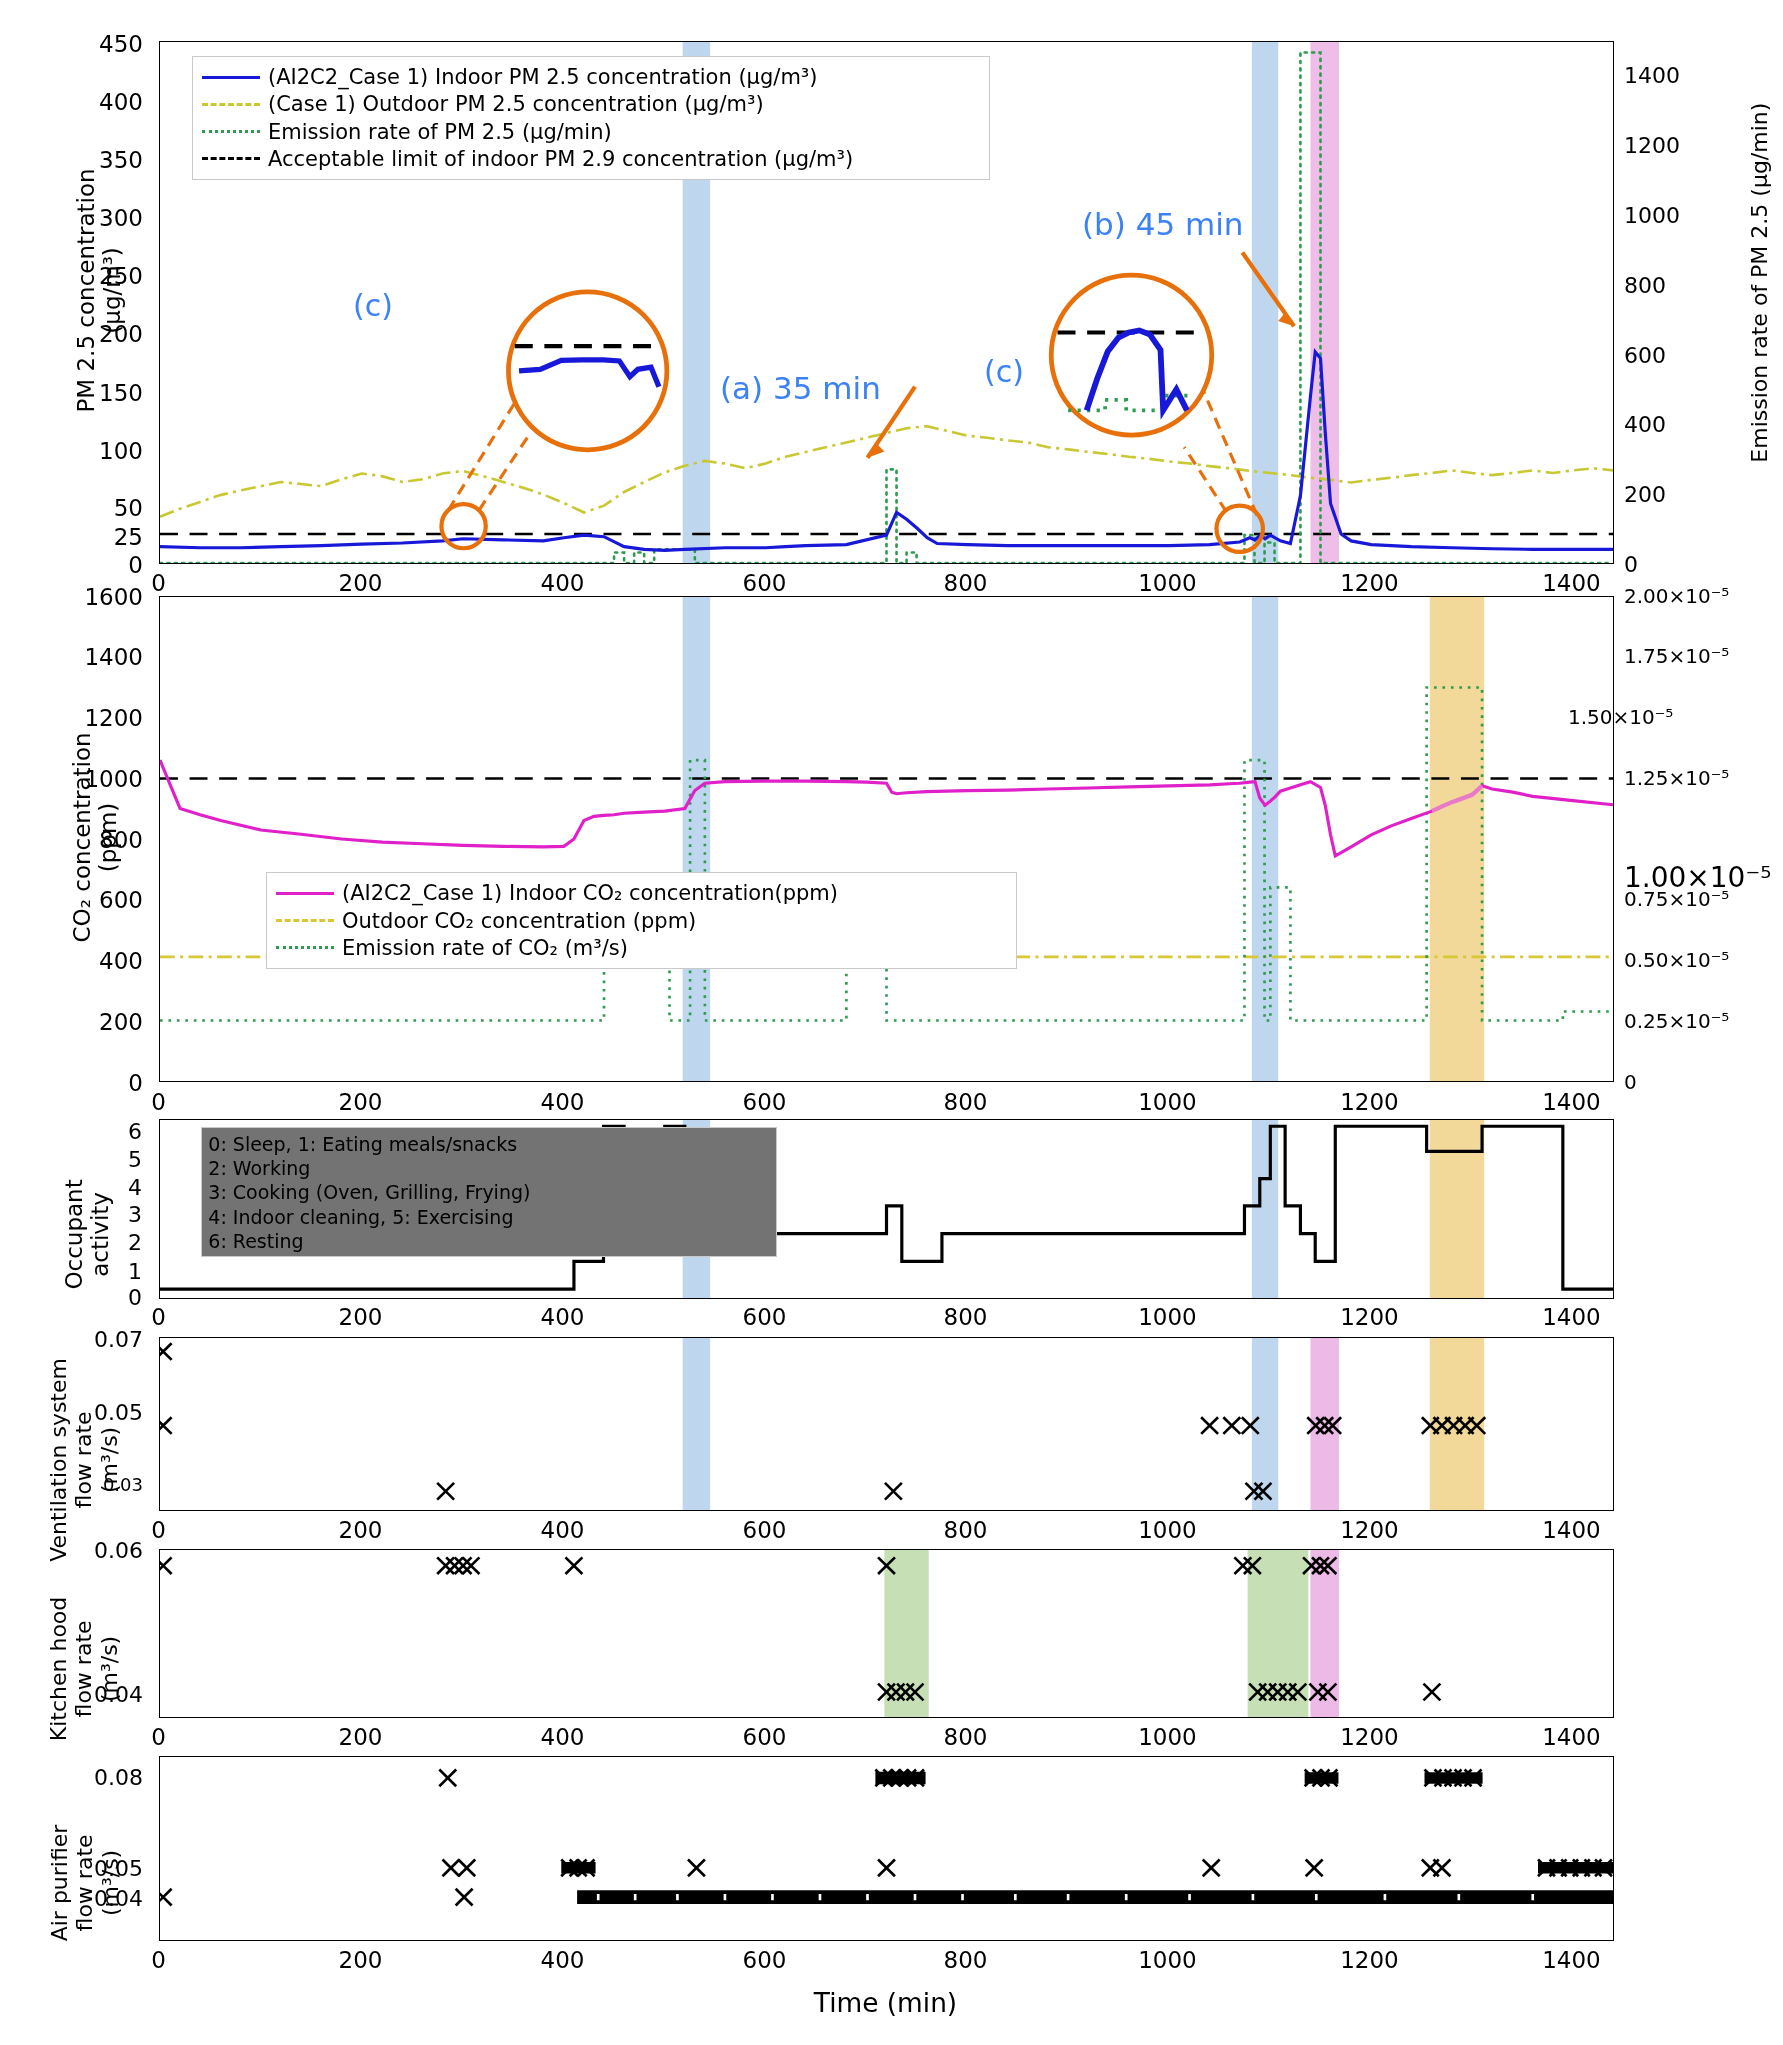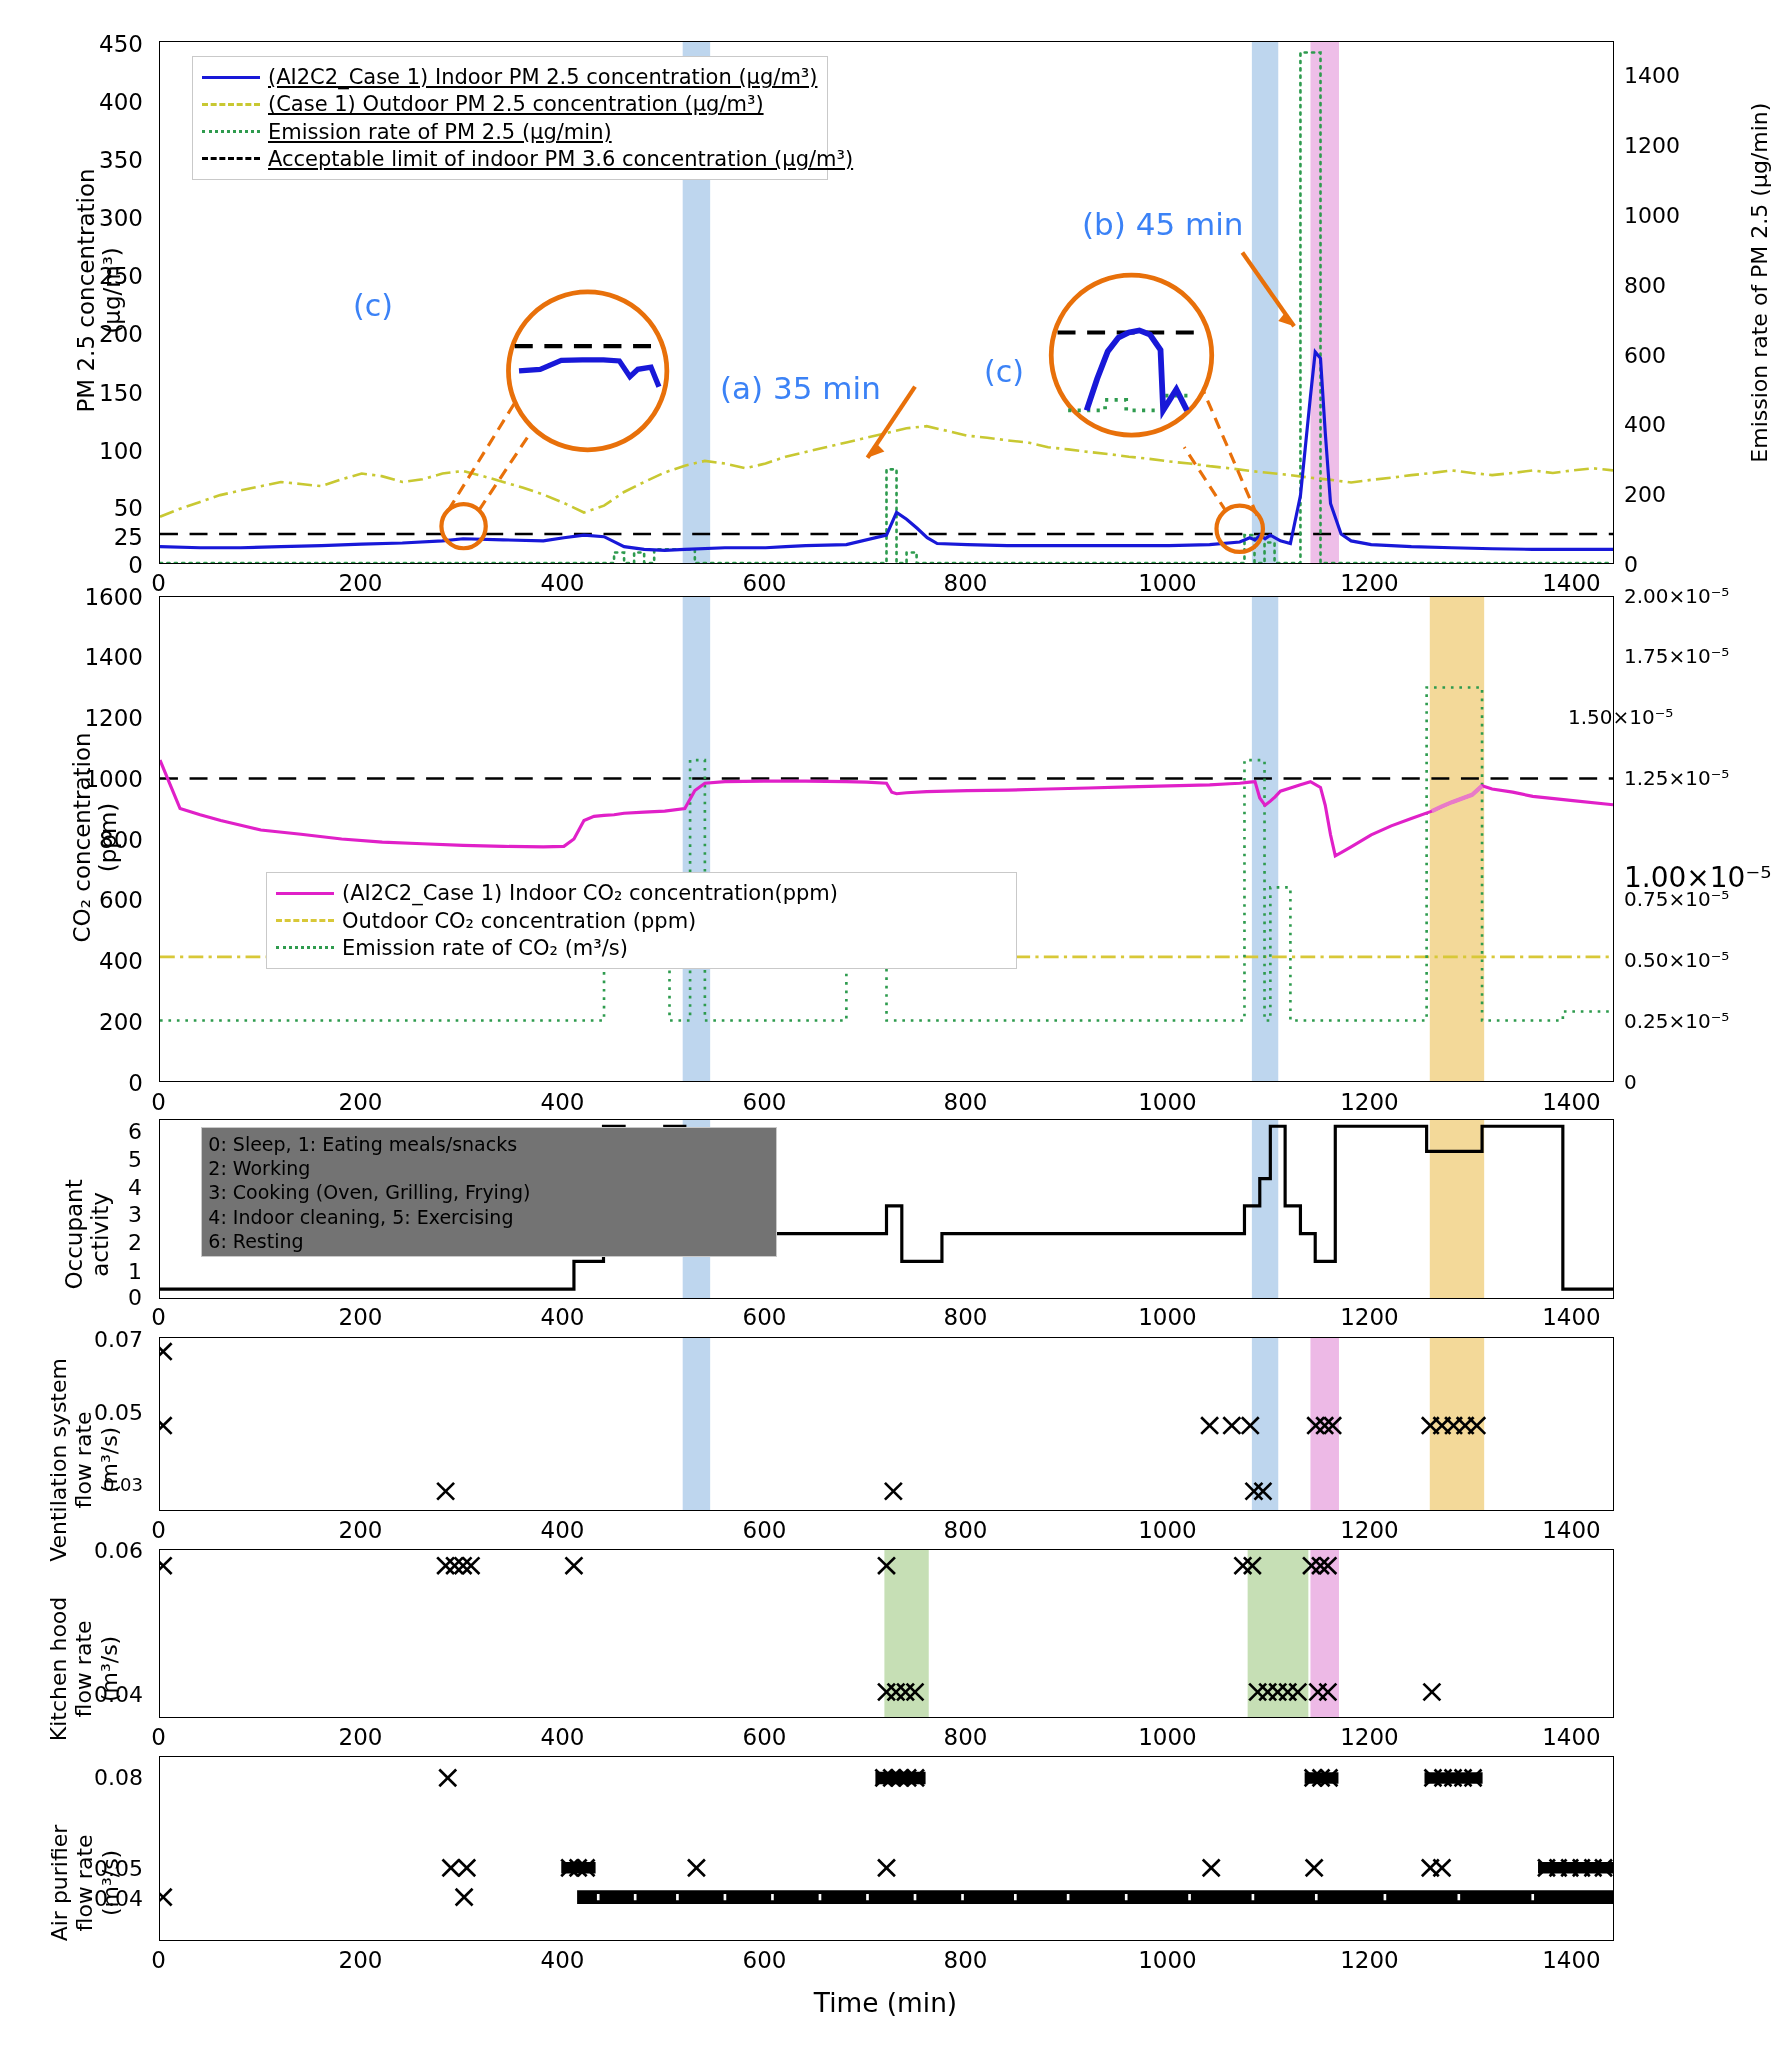--- a/index.html
+++ b/index.html
@@ -60,36 +60,36 @@
 
       <circle cx="2045" cy="925" r="44" fill="none" stroke="#E8700A" stroke-width="8"></circle>
       <line x1="2020" y1="893" x2="1940" y2="770" stroke="#E8700A" stroke-width="6" stroke-dasharray="22,14"></line>
       <line x1="2078" y1="900" x2="1975" y2="660" stroke="#E8700A" stroke-width="6" stroke-dasharray="22,14"></line>
       <circle cx="1840" cy="595" r="152" fill="#fff" stroke="#E8700A" stroke-width="9"></circle>
       <line x1="1700" y1="552" x2="1980" y2="552" stroke="#000" stroke-width="8" stroke-dasharray="34,22"></line>
       <polyline fill="none" stroke="#2e9b4e" stroke-width="7" stroke-dasharray="6,12" points="1720,700 1790,700 1790,680 1830,680 1830,700 1900,700 1900,672 1950,672"></polyline>
       <polyline fill="none" stroke="#1818d8" stroke-width="11" points="1755,700 1775,640 1795,588 1815,562 1835,552 1855,548 1875,556 1895,585 1900,700 1925,660 1945,700"></polyline>
     </svg>
 
-    <div class="legend" style="left:32px;top:13.7px;width:636px;font-size:21px;text-decoration:underline;">
+    <div class="legend" style="left:32px;top:13.7px;width:798px;font-size:21px;">
       <div class="row">
         <span class="key" style="border-top:3.2px solid #1818d8;"></span>
         <span class="lbl">(AI2C2_Case 1) Indoor PM 2.5 concentration (µg/m³)</span>
       </div>
       <div class="row">
         <span class="key" style="border-top:3.2px dashed #c8c832;"></span>
         <span class="lbl">(Case 1) Outdoor PM 2.5 concentration (µg/m³)</span>
       </div>
       <div class="row">
         <span class="key" style="border-top:3.2px dotted #2e9b4e;"></span>
         <span class="lbl">Emission rate of PM 2.5 (µg/min)</span>
       </div>
       <div class="row">
         <span class="key" style="border-top:3.2px dashed #000;"></span>
-        <span class="lbl">Acceptable limit of indoor PM 3.6 concentration (µg/m³)</span>
+        <span class="lbl">Acceptable limit of indoor PM 2.9 concentration (µg/m³)</span>
       </div>
     </div>
 
     <div class="annot" style="left:560px;top:328px;font-size:31px;">(a) 35 min</div>
     <div class="annot" style="left:922px;top:164px;font-size:31px;">(b) 45 min</div>
     <div class="annot" style="left:193px;top:246px;font-size:30px;">(c)</div>
     <div class="annot" style="left:824px;top:312px;font-size:30px;">(c)</div>
   </div>
 
   <div class="ylabel" style="left:-86px;top:264px;width:370px;font-size:23px;transform:rotate(-90deg);">PM 2.5 concentration

